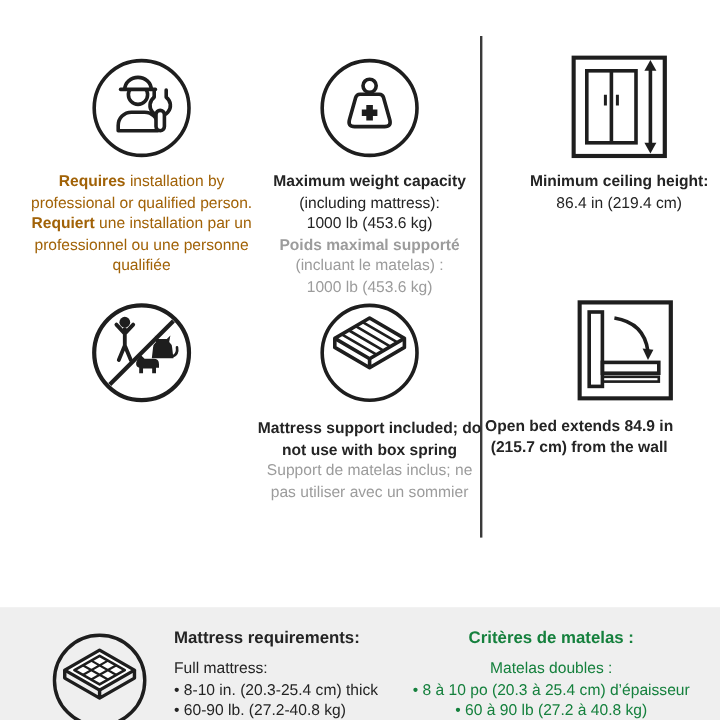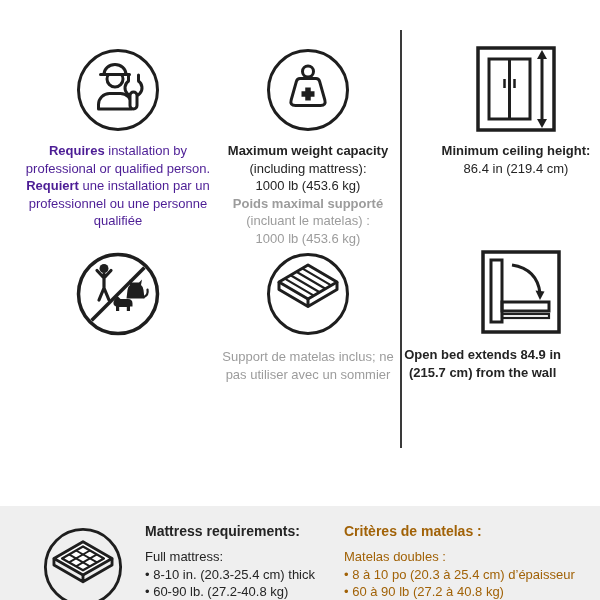--- a/index.html
+++ b/index.html
@@ -11,30 +11,30 @@
   .c2{left:220px;top:48px;width:176px;text-align:center;}
   .c3{left:423px;top:46px;width:186px;}
   .c4{left:10px;top:252px;width:216px;}
   .c5{left:220px;top:252px;width:176px;}
   .c6{left:375px;top:250px;width:186px;align-items:flex-end;}
   .icon{margin-bottom:10px;flex:none;}
   .c4 .icon,.c5 .icon,.c6 .icon{margin-bottom:12px;}
   .txt{white-space:pre;font-size:13px;line-height:17.5px;}
   .b{font-weight:700;}
   .fr{color:#9c9c9c;}
-  .c1 .txt{color:#4c1d95;}
+  .c1 .txt{color:#a16207;}
   .c4 .en,.c5 .en,.c6 .en{font-weight:600;}
   .bottom{position:absolute;left:0;top:462px;width:600px;height:138px;background:#efefef;margin-top:44px;}
   .m-icon{position:absolute;left:43px;top:21px;}
   .mcol{position:absolute;top:17px;}
   .men{left:145px;}
   .mfr{left:344px;}
   .mhead{font-size:14px;font-weight:700;white-space:pre;margin-bottom:9px;}
   .mbody{font-size:13px;line-height:17.5px;white-space:pre;}
-  .mfr .mhead,.mfr .mbody{color:#a16207;}
+  .mfr .mhead,.mfr .mbody{color:#15803d;text-align:center;}
   svg *{vector-effect:none;}
 </style>
 </head>
 <body>
 
 <div class="page">
 
   <div class="vdivider"></div>
 
   <div class="cell c1">
@@ -100,20 +100,22 @@
     </svg>
   </div>
 
   <div class="cell c5">
     <svg class="icon" width="84" height="84" viewBox="0 0 84 84">
       <circle cx="42" cy="42" r="39.5" fill="none" stroke="#1e1e1e" stroke-width="3"></circle>
       <path d="M42 13 L71 30 L42 47 L13 30 Z" fill="#ffffff" stroke="#1e1e1e" stroke-width="3" stroke-linejoin="round"></path>
       <path d="M36.2 16.4 L65.2 33.4 M30.4 19.8 L59.4 36.8 M24.6 23.2 L53.6 40.2 M18.8 26.6 L47.8 43.6" fill="none" stroke="#1e1e1e" stroke-width="2.2"></path>
       <path d="M13 30 V37.5 L42 54.5 L71 37.5 V30 M42 47 V54.5" fill="none" stroke="#1e1e1e" stroke-width="3" stroke-linejoin="round"></path>
     </svg>
+    <div class="txt en"><span class="b"></span><span>Mattress support included; do
+not use with box spring</span></div>
     <div class="txt fr"><span class="b"></span><span>Support de matelas inclus; ne
 pas utiliser avec un sommier</span></div>
   </div>
 
   <div class="cell c6">
     <svg class="icon" width="80" height="84" viewBox="0 0 80 84">
       <rect x="2" y="2" width="76" height="80" fill="none" stroke="#1e1e1e" stroke-width="3.5"></rect>
       <rect x="10" y="10" width="11" height="62" fill="none" stroke="#1e1e1e" stroke-width="3"></rect>
       <rect x="21" y="52" width="47" height="9" fill="none" stroke="#1e1e1e" stroke-width="3"></rect>
       <rect x="21" y="64" width="47" height="4" fill="none" stroke="#1e1e1e" stroke-width="2.2"></rect>

